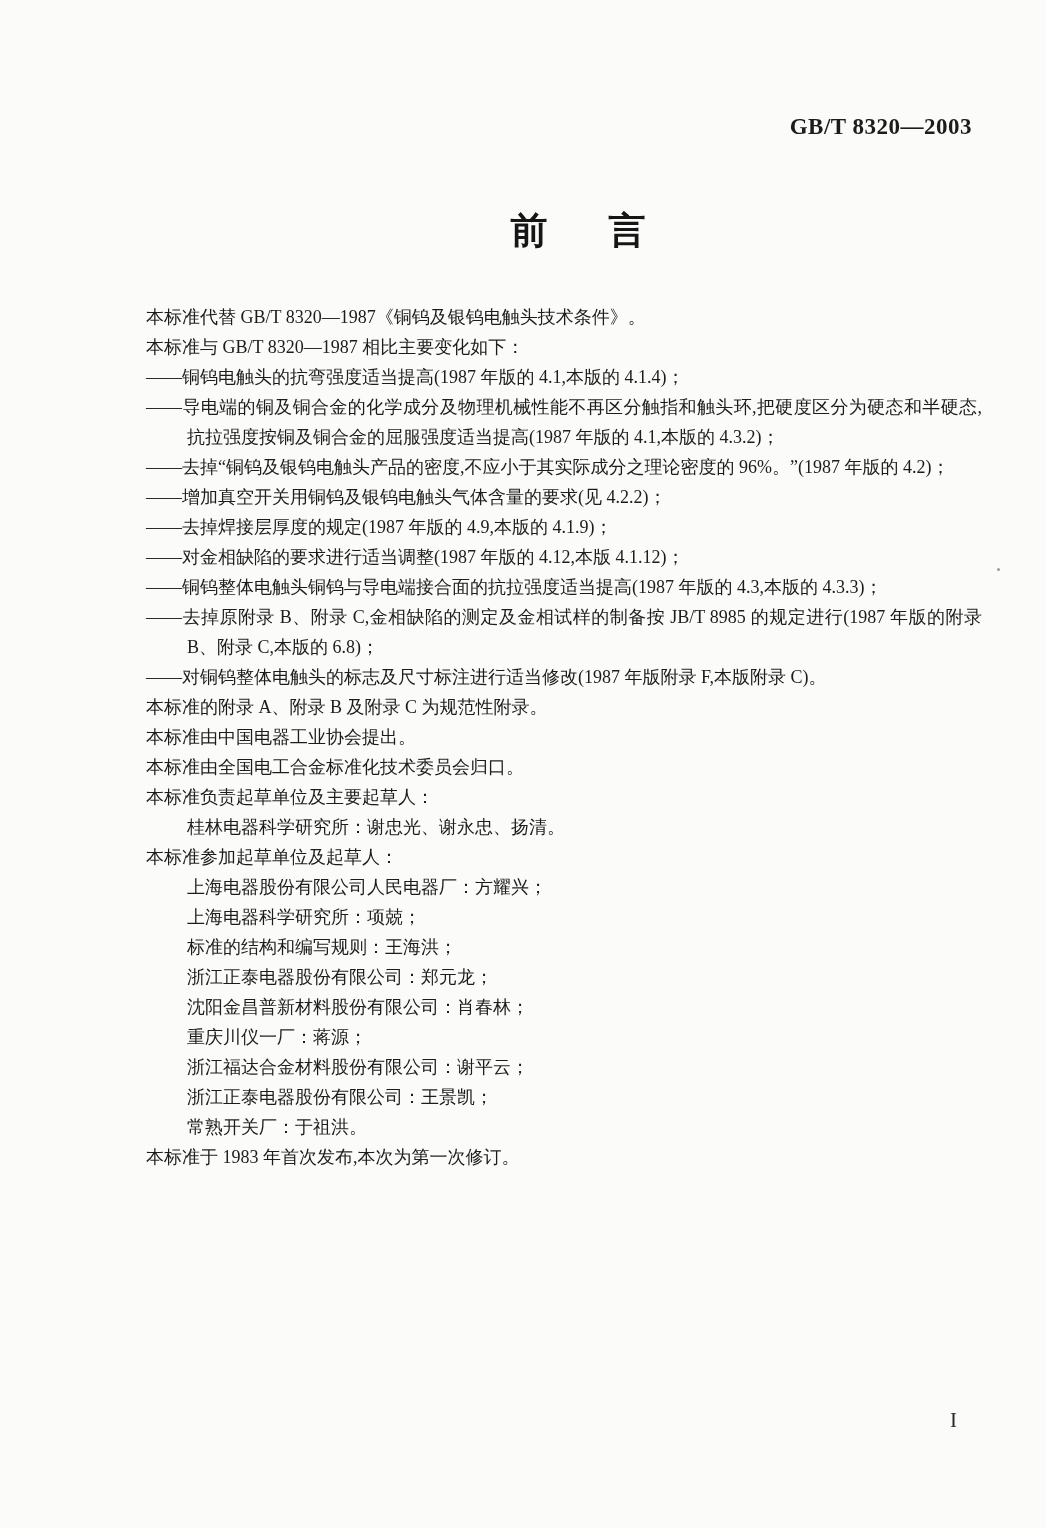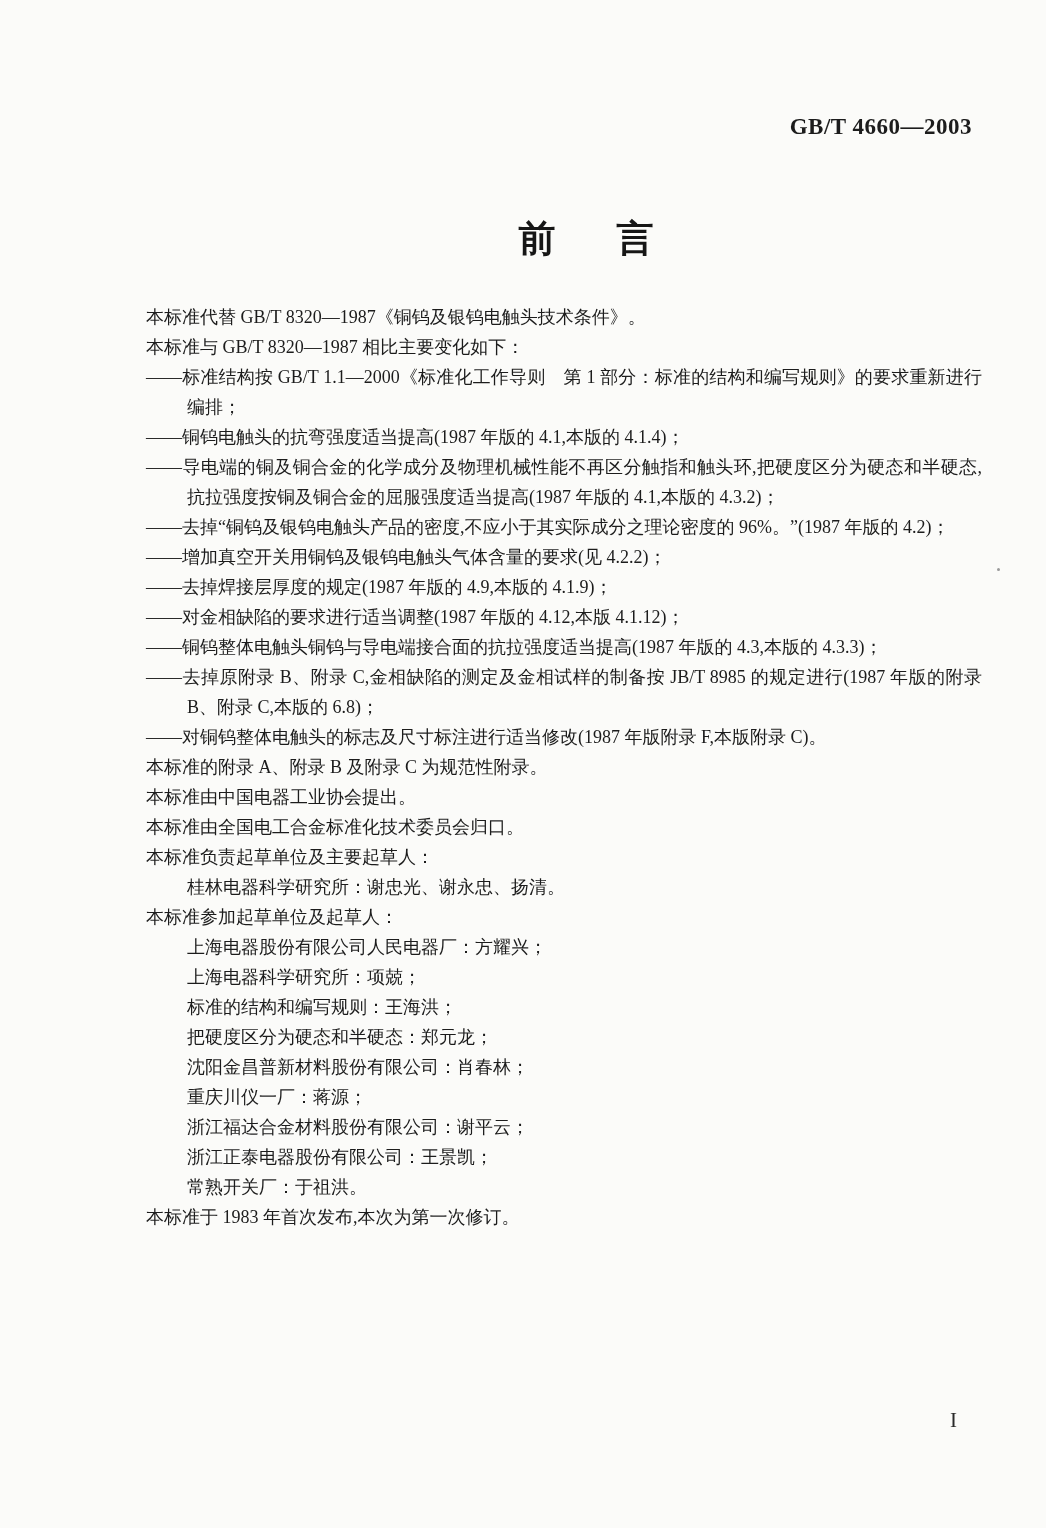--- a/index.html
+++ b/index.html
@@ -23,21 +23,21 @@
     font-size: 23px;
     font-weight: 700;
     letter-spacing: 0.5px;
     font-family: "Liberation Serif", "DejaVu Serif", serif;
   }
   .doc-title {
     position: absolute;
     top: 198px;
     left: 146px;
     width: 836px;
-    margin: 16px;
+    margin: 8px;
     text-align: center;
     font-size: 37px;
     font-weight: 700;
     font-family: "Liberation Sans", "DejaVu Sans", sans-serif;
     letter-spacing: 12px;
     padding-left: 12px; 
     color: #161616;
   }
   .body-text {
     position: absolute;
@@ -73,47 +73,46 @@
     background: #9a9a9a;
     top: 568px;
     left: 997px;
   }
 </style>
 </head>
 <body>
 
 <div class="page">
 
-  <div class="std-code">GB/T 4660—2003</div>
+  <div class="std-code">GB/T 8320—2003</div>
 
   <h1 class="doc-title">前　言</h1>
 
   <div class="body-text" id="foreword-body">
       <div class="line para">本标准代替 GB/T 8320—1987《铜钨及银钨电触头技术条件》。</div>
       <div class="line para">本标准与 GB/T 8320—1987 相比主要变化如下：</div>
-      <div class="line dash">——标准结构按 GB/T 1.1—2000《标准化工作导则　第 1 部分：标准的结构和编写规则》的要求重新进行编排；</div>
       <div class="line dash">——铜钨电触头的抗弯强度适当提高(1987 年版的 4.1,本版的 4.1.4)；</div>
       <div class="line dash">——导电端的铜及铜合金的化学成分及物理机械性能不再区分触指和触头环,把硬度区分为硬态和半硬态,抗拉强度按铜及铜合金的屈服强度适当提高(1987 年版的 4.1,本版的 4.3.2)；</div>
       <div class="line dash">——去掉“铜钨及银钨电触头产品的密度,不应小于其实际成分之理论密度的 96%。”(1987 年版的 4.2)；</div>
       <div class="line dash">——增加真空开关用铜钨及银钨电触头气体含量的要求(见 4.2.2)；</div>
       <div class="line dash">——去掉焊接层厚度的规定(1987 年版的 4.9,本版的 4.1.9)；</div>
       <div class="line dash">——对金相缺陷的要求进行适当调整(1987 年版的 4.12,本版 4.1.12)；</div>
       <div class="line dash">——铜钨整体电触头铜钨与导电端接合面的抗拉强度适当提高(1987 年版的 4.3,本版的 4.3.3)；</div>
       <div class="line dash">——去掉原附录 B、附录 C,金相缺陷的测定及金相试样的制备按 JB/T 8985 的规定进行(1987 年版的附录 B、附录 C,本版的 6.8)；</div>
       <div class="line dash">——对铜钨整体电触头的标志及尺寸标注进行适当修改(1987 年版附录 F,本版附录 C)。</div>
       <div class="line para">本标准的附录 A、附录 B 及附录 C 为规范性附录。</div>
       <div class="line para">本标准由中国电器工业协会提出。</div>
       <div class="line para">本标准由全国电工合金标准化技术委员会归口。</div>
       <div class="line para">本标准负责起草单位及主要起草人：</div>
       <div class="line indent">桂林电器科学研究所：谢忠光、谢永忠、扬清。</div>
       <div class="line para">本标准参加起草单位及起草人：</div>
       <div class="line indent">上海电器股份有限公司人民电器厂：方耀兴；</div>
       <div class="line indent">上海电器科学研究所：项兢；</div>
       <div class="line indent">标准的结构和编写规则：王海洪；</div>
-      <div class="line indent">把硬度区分为硬态和半硬态：郑元龙；</div>
+      <div class="line indent">浙江正泰电器股份有限公司：郑元龙；</div>
       <div class="line indent">沈阳金昌普新材料股份有限公司：肖春林；</div>
       <div class="line indent">重庆川仪一厂：蒋源；</div>
       <div class="line indent">浙江福达合金材料股份有限公司：谢平云；</div>
       <div class="line indent">浙江正泰电器股份有限公司：王景凯；</div>
       <div class="line indent">常熟开关厂：于祖洪。</div>
       <div class="line para">本标准于 1983 年首次发布,本次为第一次修订。</div>
     </div>
 
   <span class="scan-artifact"></span>
 

